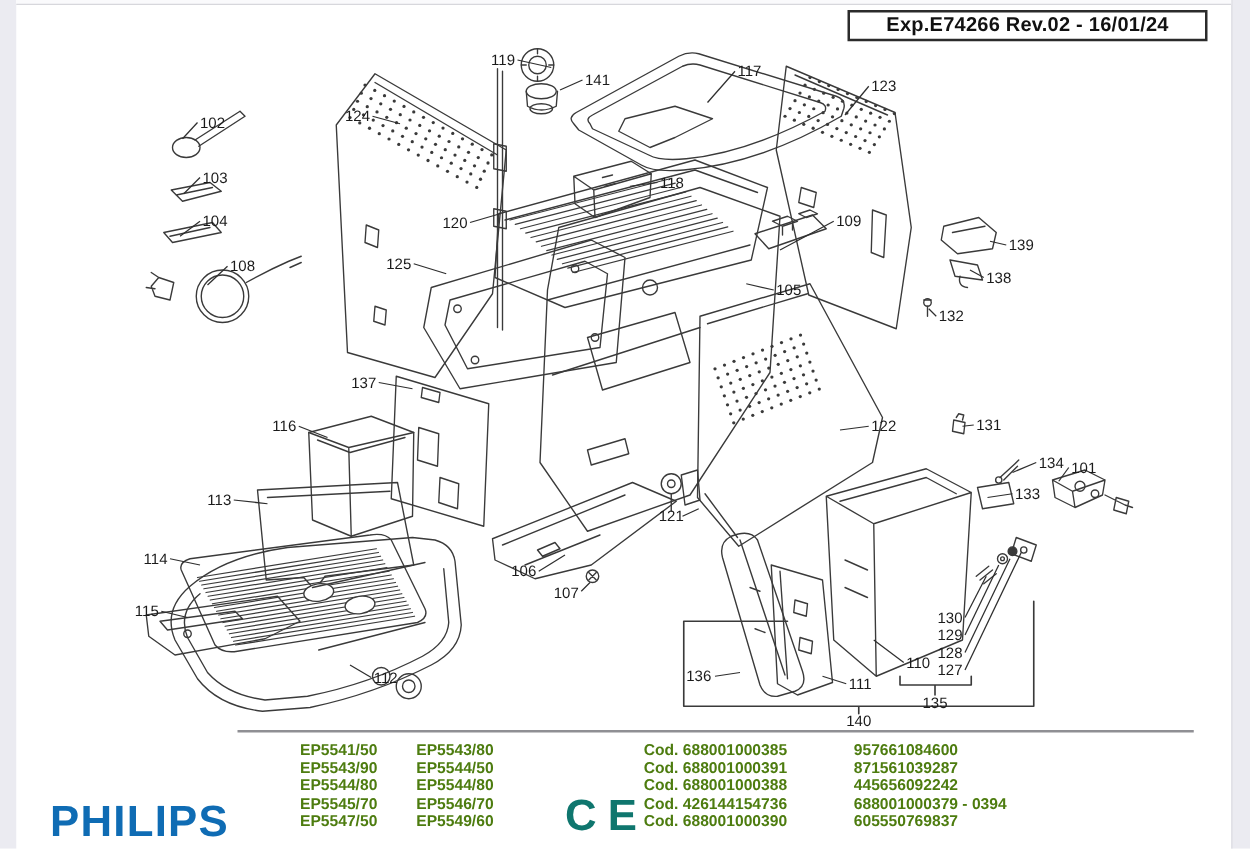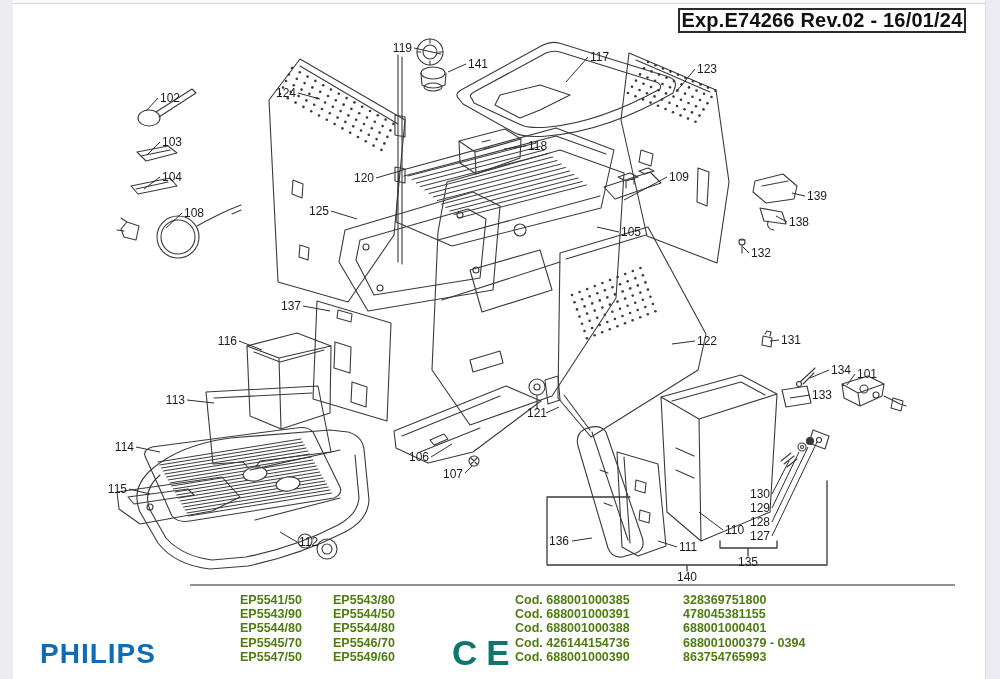--- a/index.html
+++ b/index.html
@@ -6,32 +6,32 @@
   body{
     width:1000px;height:679px;position:relative;overflow:hidden;
     background:#ffffff;font-family:"Liberation Sans",sans-serif;color:#1a1a1a;
   }
   .edge-left{position:absolute;left:0;top:0;width:13px;height:679px;background:#ebebf1;}
   .edge-right{position:absolute;left:985px;top:0;width:15px;height:679px;background:#ebebf1;border-left:1px solid #dcdce2;}
   .edge-top{position:absolute;left:13px;top:0;width:972px;height:3px;background:#fafafc;border-bottom:1px solid #d7d7dc;}
   .title-box{
     position:absolute;left:678px;top:8px;width:288px;height:25px;
     border:2px solid #2b2b2b;background:#fff;box-sizing:border-box;
-    text-align:center;line-height:21px;font-weight:bold;font-size:20px;letter-spacing:.2px;color:#111;
+    text-align:center;line-height:21px;font-weight:bold;font-size:16px;letter-spacing:.2px;color:#111;
   }
   #diagram-svg{position:absolute;left:0;top:0;width:1000px;height:679px;}
   #diagram-svg text{font-family:"Liberation Sans",sans-serif;font-size:12px;fill:#1b1b1b;}
   .sep-rule{position:absolute;left:190px;top:584px;width:765px;height:2px;background:#8f8f94;}
   .tcol{position:absolute;font-size:12.5px;font-weight:bold;color:#4d7c0f;line-height:14.2px;white-space:nowrap;}
   #models-col1{left:240px;top:593px;}
   #models-col2{left:333px;top:593px;text-align:right;}
   #codes-col1{left:515px;top:593px;}
   #codes-col2{left:683px;top:593px;}
   .philips{
-    position:absolute;left:40px;top:638px;font-size:28px;font-weight:bold;
+    position:absolute;left:40px;top:638px;font-size:35px;font-weight:bold;
     letter-spacing:1px;color:#0f6cb4;
   }
   .ce-mark{
     position:absolute;left:452px;top:633px;font-size:35px;font-weight:bold;
     letter-spacing:9px;color:#0f766e;
   }
 </style>
 </head>
 <body>
 
@@ -571,21 +571,21 @@
     <div>EP5549/60</div>
   </div>
 <div class="tcol" id="codes-col1">
     <div>Cod. 688001000385</div>
     <div>Cod. 688001000391</div>
     <div>Cod. 688001000388</div>
     <div>Cod. 426144154736</div>
     <div>Cod. 688001000390</div>
   </div>
 <div class="tcol" id="codes-col2">
-    <div>328369751800</div>
-    <div>478045381155</div>
-    <div>688001000401</div>
+    <div>957661084600</div>
+    <div>871561039287</div>
+    <div>445656092242</div>
     <div>688001000379 - 0394</div>
-    <div>863754765993</div>
+    <div>605550769837</div>
   </div>
 
 <div class="philips" id="philips-logo" style="color: rgb(15, 108, 180);">PHILIPS</div>
 <div class="ce-mark">CE</div>
 
 </body></html>

